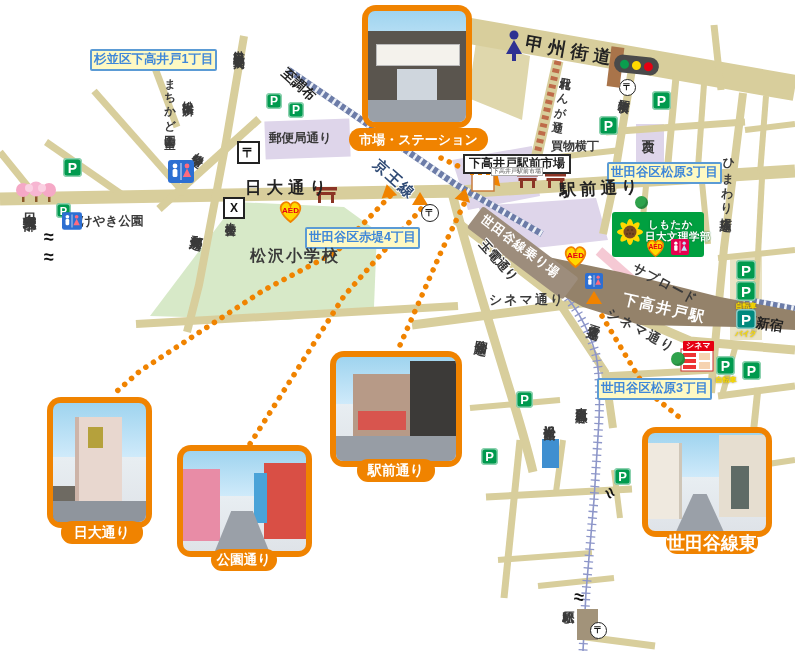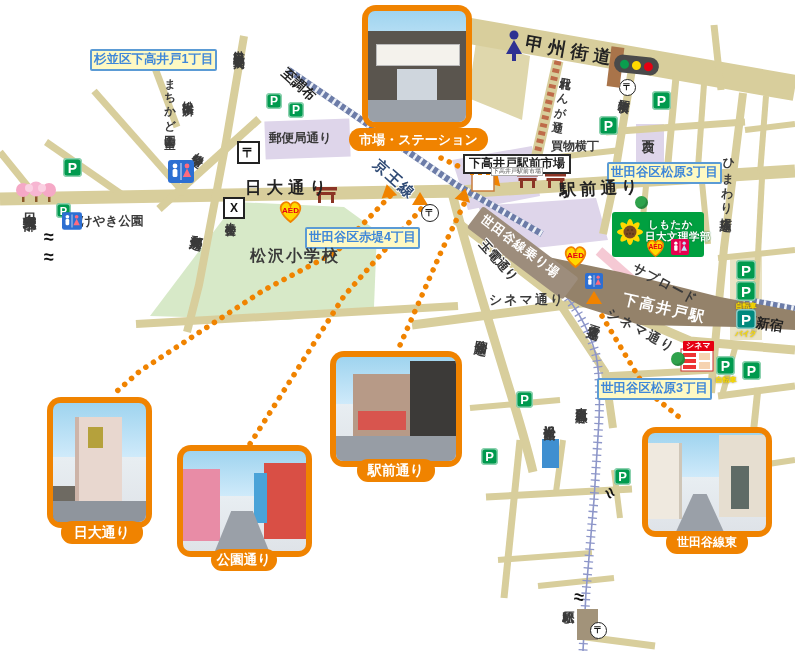--- a/index.html
+++ b/index.html
@@ -413,15 +413,15 @@
 <div class="ptab" style="left:357px;top:459px;width:78px;height:23px;font-size:14px;">駅前通り</div>
 
 <div class="frame" style="left:642px;top:427px;width:130px;height:110px;">
   <div class="ph">
     <div style="left:0;top:10%;width:26%;height:78%;background:#efe9df;border-right:3px solid #cfc6b8;"></div>
     <div style="left:60%;top:2%;width:40%;height:84%;background:#e6ded0;"></div>
     <div style="left:70%;top:34%;width:16%;height:44%;background:#5f6b66;"></div>
     <div style="left:24%;top:62%;width:40%;height:38%;background:#9aa0a8;clip-path:polygon(36% 0,64% 0,100% 100%,0 100%);"></div>
   </div>
 </div>
-<div class="ptab" style="left:666px;top:531px;width:82px;height:23px;font-size:12px;">世田谷線東</div>
+<div class="ptab" style="left:666px;top:531px;width:92px;height:23px;font-size:18px;">世田谷線東</div>
 
 </div>
 
 </body></html>

